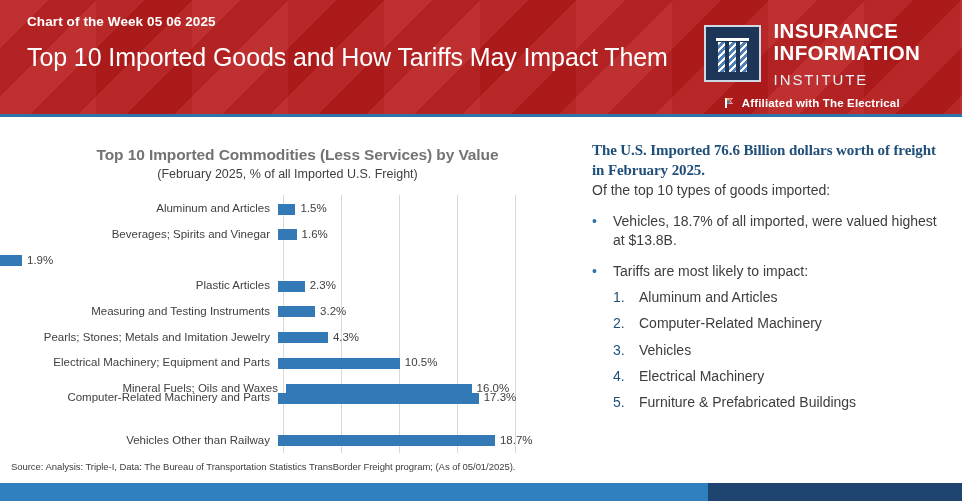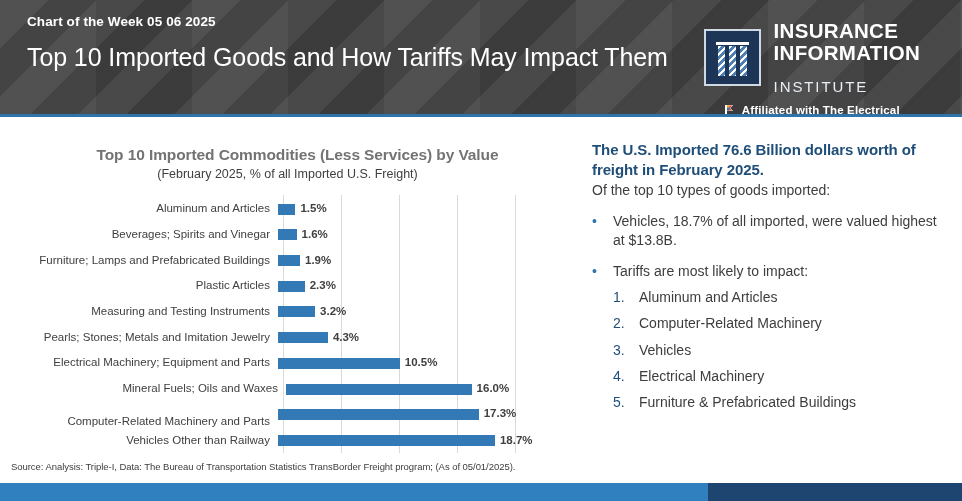--- a/index.html
+++ b/index.html
@@ -11,21 +11,21 @@
     background: #ffffff;
     font-family: "Liberation Sans", sans-serif;
     position: relative;
   }
 
   
   .header {
     position: absolute;
     left: 0; top: 0;
     width: 962px; height: 117px;
-    background: #404040;
+    background: #b91c1c;
     overflow: hidden;
   }
   .header-pattern {
     position: absolute;
     inset: 0;
     background:
       repeating-linear-gradient(135deg,
         rgba(255,255,255,0.055) 0px,
         rgba(255,255,255,0.055) 34px,
         rgba(0,0,0,0.045) 34px,
@@ -106,21 +106,21 @@
   .lw1, .lw2 {
     font-size: 20.5px;
     font-weight: bold;
     letter-spacing: .3px;
   }
   .lw3 {
     font-size: 15px;
     font-weight: normal;
     letter-spacing: 1.9px;
     color: #e8eef5;
-    margin-top: 15px;
+    margin-top: 8px;
   }
   .affiliate {
     margin-top: 9px;
     display: flex;
     align-items: center;
     gap: 6px;
     color: #ffffff;
     font-size: 11.5px;
     font-weight: bold;
     letter-spacing: .15px;
@@ -195,21 +195,20 @@
     font-size: 11.5px;
     white-space: nowrap;
     line-height: 1;
   }
   .bar-wrap {
     position: relative;
     flex: 1;
     height: 26px;
     display: flex;
     align-items: center;
-    font-weight: bold;
   }
   .bar {
     height: 11px;
     background: #3279b5;
     flex-shrink: 0;
   }
   .bar-value {
     margin-left: 5px;
     color: #404040;
     font-size: 11.5px;
@@ -222,20 +221,21 @@
     position: absolute;
     left: 592px; top: 140px;
     width: 352px;
   }
   .lede {
     color: #1f4e79;
     font-size: 15px;
     font-weight: bold;
     line-height: 1.36;
     letter-spacing: -.1px;
+    font-family: Liberation Serif, serif;
   }
   .intro {
     color: #3d3d3d;
     font-size: 14px;
     line-height: 1.3;
   }
   .bullet {
     margin-top: 13px;
     display: flex;
     color: #3d3d3d;
@@ -345,21 +345,20 @@
           </div>
         </div>
         <div class="bar-row" style="top: 26.7px;">
           <div class="cat-label">Beverages; Spirits and Vinegar</div>
           <div class="bar-wrap">
             <div class="bar" style="width: 18.56px; background: rgb(50, 121, 181);"></div>
             <div class="bar-value">1.6%</div>
           </div>
         </div>
         <div class="bar-row" style="top: 52.4px;">
-          <div class="cat-label">Furniture; Lamps and Prefabricated Buildings</div>
           <div class="bar-wrap">
             <div class="bar" style="width: 22.04px; background: rgb(50, 121, 181);"></div>
             <div class="bar-value">1.9%</div>
           </div>
         </div>
         <div class="bar-row" style="top: 78.1px;">
           <div class="cat-label">Plastic Articles</div>
           <div class="bar-wrap">
             <div class="bar" style="width: 26.68px; background: rgb(50, 121, 181);"></div>
             <div class="bar-value">2.3%</div>
@@ -386,21 +385,21 @@
             <div class="bar-value">10.5%</div>
           </div>
         </div>
         <div class="bar-row" style="top: 181px; padding-left: 8px;">
           <div class="cat-label">Mineral Fuels; Oils and Waxes</div>
           <div class="bar-wrap">
             <div class="bar" style="width: 185.6px; background: rgb(50, 121, 181);"></div>
             <div class="bar-value">16.0%</div>
           </div>
         </div>
-        <div class="bar-row" style="top: 206px; align-items: flex-end;">
+        <div class="bar-row" style="top: 190px;">
           <div class="cat-label">Computer-Related Machinery and Parts</div>
           <div class="bar-wrap">
             <div class="bar" style="width: 200.68px; background: rgb(50, 121, 181);"></div>
             <div class="bar-value">17.3%</div>
           </div>
         </div>
         <div class="bar-row" style="top: 232.3px;">
           <div class="cat-label">Vehicles Other than Railway</div>
           <div class="bar-wrap">
             <div class="bar" style="width: 216.92px; background: rgb(50, 121, 181);"></div>

